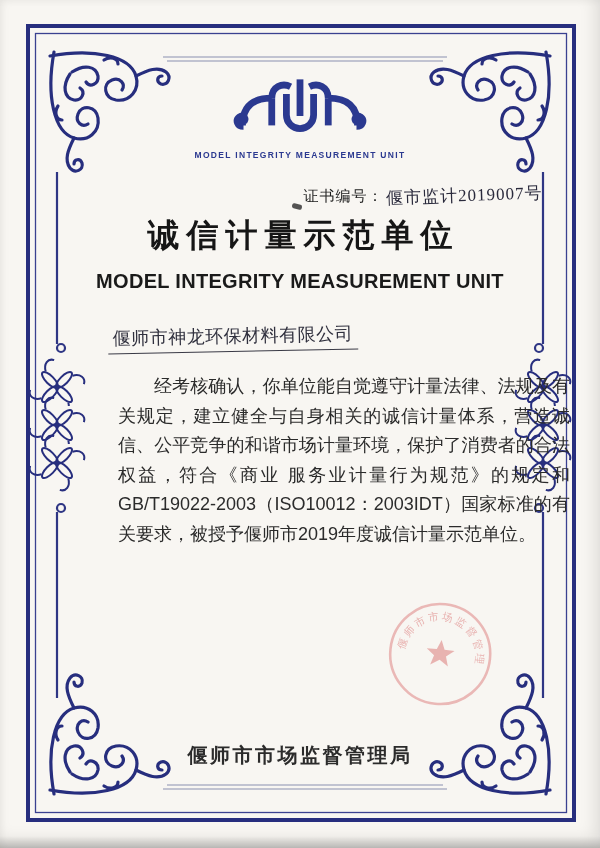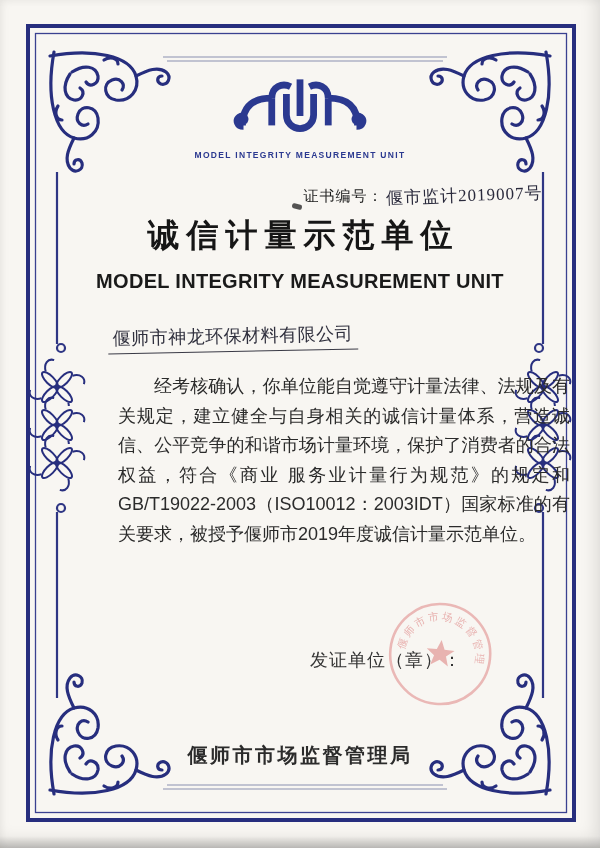--- a/index.html
+++ b/index.html
@@ -166,21 +166,20 @@
     <span class="cert-no-value">偃市监计2019007号</span>
   </div>
 
   <div class="main-title">诚信计量示范单位</div>
   <div class="subtitle">MODEL INTEGRITY MEASUREMENT UNIT</div>
 
   <div class="company">偃师市神龙环保材料有限公司</div>
 
   <div class="body-text">经考核确认，你单位能自觉遵守计量法律、法规及有关规定，建立健全与自身相关的诚信计量体系，营造诚信、公平竞争的和谐市场计量环境，保护了消费者的合法权益，符合《商业 服务业计量行为规范》的规定和GB/T19022-2003（ISO10012：2003IDT）国家标准的有关要求，被授予偃师市2019年度诚信计量示范单位。</div>
 
-  <div class="issuer">发证单位（章）：</div>
 
   <svg class="seal" width="136" height="136" viewBox="0 0 136 136" aria-hidden="true">
     <defs>
       <path id="sealArc" d="M32,68 A36,36 0 0 1 104,68" fill="none"></path>
     </defs>
     <circle cx="68" cy="66" r="50" fill="none" stroke="#d86a6a" stroke-width="2.6" opacity="0.55"></circle>
     <polygon points="68,52 71.9,61.3 82,61.6 74,67.8 76.9,77.5 68,71.7 59.1,77.5 62,67.8 54,61.6 64.1,61.3" fill="#d86a6a" opacity="0.6"></polygon>
     <text font-size="10.5" fill="#d86a6a" opacity="0.62" letter-spacing="2.5" font-family="Liberation Sans, sans-serif">
       <textPath href="#sealArc" startOffset="2%">偃师市市场监督管理局</textPath>
     </text>

